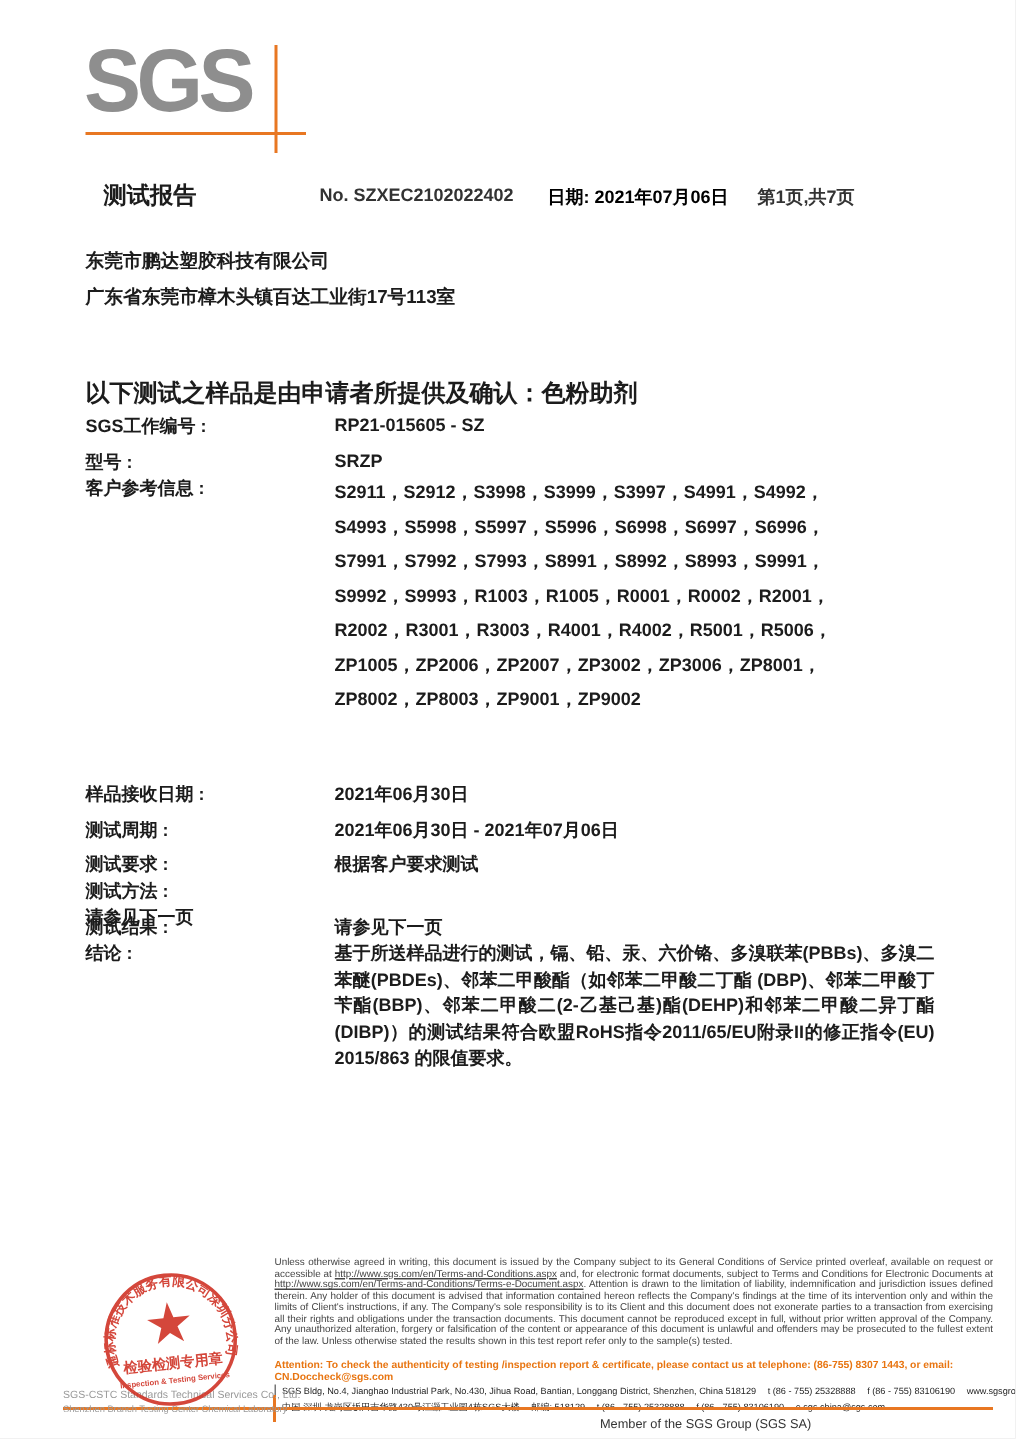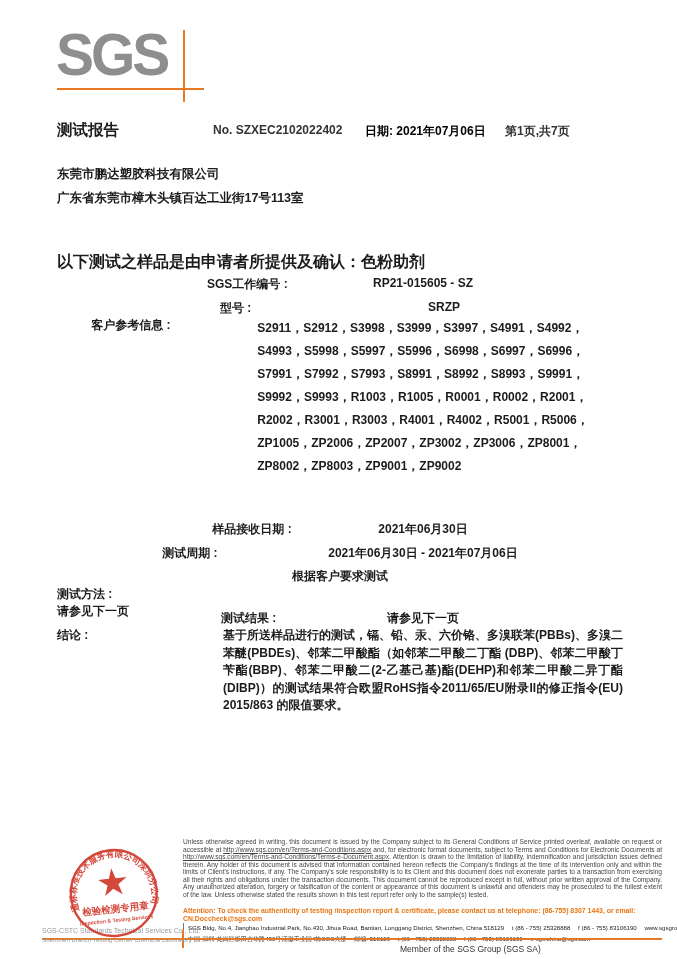--- a/index.html
+++ b/index.html
@@ -6,34 +6,34 @@
   .page{position:relative;width:677px;height:959px;background:#ffffff;margin:0 auto;
         font-family:"Liberation Sans",sans-serif;color:#222;overflow:hidden;}
 
   
   .logo{position:absolute;left:56px;top:26px;font-size:57px;font-weight:bold;color:#8e8e8e;
         letter-spacing:-3px;line-height:1;transform:scaleY(1.04);}
   .logo-hline{position:absolute;left:57px;top:88px;width:147px;height:2px;background:#e87722;}
   .logo-vline{position:absolute;left:183px;top:30px;width:2px;height:72px;background:#e87722;}
 
   .title-row{position:absolute;left:57px;top:120px;width:566px;height:22px;font-size:12px;color:#1c1c1c;}
-  .report-title{position:absolute;left:0;top:0;font-size:15.5px;font-weight:bold;}
+  .report-title{position:absolute;left:12px;top:0;font-size:15.5px;font-weight:bold;}
   .report-no{position:absolute;left:156px;top:3px;font-weight:bold;color:#333;}
   .report-date{position:absolute;left:308px;top:3px;font-weight:bold;color:#000000;}
   .report-pages{position:absolute;left:448px;top:3px;font-weight:bold;color:#333;}
 
   .client{position:absolute;left:57px;top:162px;font-size:12.5px;line-height:24px;font-weight:bold;color:#1c1c1c;}
 
   .intro{position:absolute;left:57px;top:252px;font-size:16px;font-weight:bold;color:#1c1c1c;}
 
   .fields{position:absolute;left:57px;top:276px;width:566px;font-size:12px;color:#1c1c1c;}
-  .frow{position:absolute;left:0;display:flex;width:566px;justify-content:center;}
+  .frow{position:absolute;left:0;display:flex;width:566px;}
   .flabel{width:166px;flex:none;font-weight:bold;}
   .fvalue{font-weight:bold;}
-  .r-workno{top:0;} .r-model{top:24px;gap:42px;} .r-refs{top:41px;}
+  .r-workno{top:0;} .r-model{top:24px;} .r-refs{top:41px;}
   .r-received{top:245px;} .r-period{top:269px;} .r-require{top:292px;}
   .r-method{top:310px;flex-direction:column;} .r-result{top:334px;} .r-conclusion{top:351px;}
   .ref-lines div{line-height:23px;}
   .cvalue{width:400px;line-height:17.5px;text-align:justify;}
 
   
   .terms{position:absolute;left:183px;top:838px;width:479px;font-size:6.6px;line-height:7.5px;
          color:#454545;text-align:justify;}
   .terms a{color:#454545;text-decoration:underline;}
   .attention{position:absolute;left:183px;top:907px;width:479px;font-size:6.9px;font-weight:bold;
@@ -104,20 +104,21 @@
       <div class="flabel">样品接收日期 :</div>
       <div class="fvalue">2021年06月30日</div>
     </div>
 
     <div class="frow r-period">
       <div class="flabel">测试周期 :</div>
       <div class="fvalue">2021年06月30日 - 2021年07月06日</div>
     </div>
 
     <div class="frow r-require">
+      <div class="flabel">测试要求 :</div>
       <div class="fvalue">根据客户要求测试</div>
     </div>
 
     <div class="frow r-method">
       <div class="flabel">测试方法 :</div>
       <div class="fvalue">请参见下一页</div>
     </div>
 
     <div class="frow r-result">
       <div class="flabel">测试结果 :</div>

